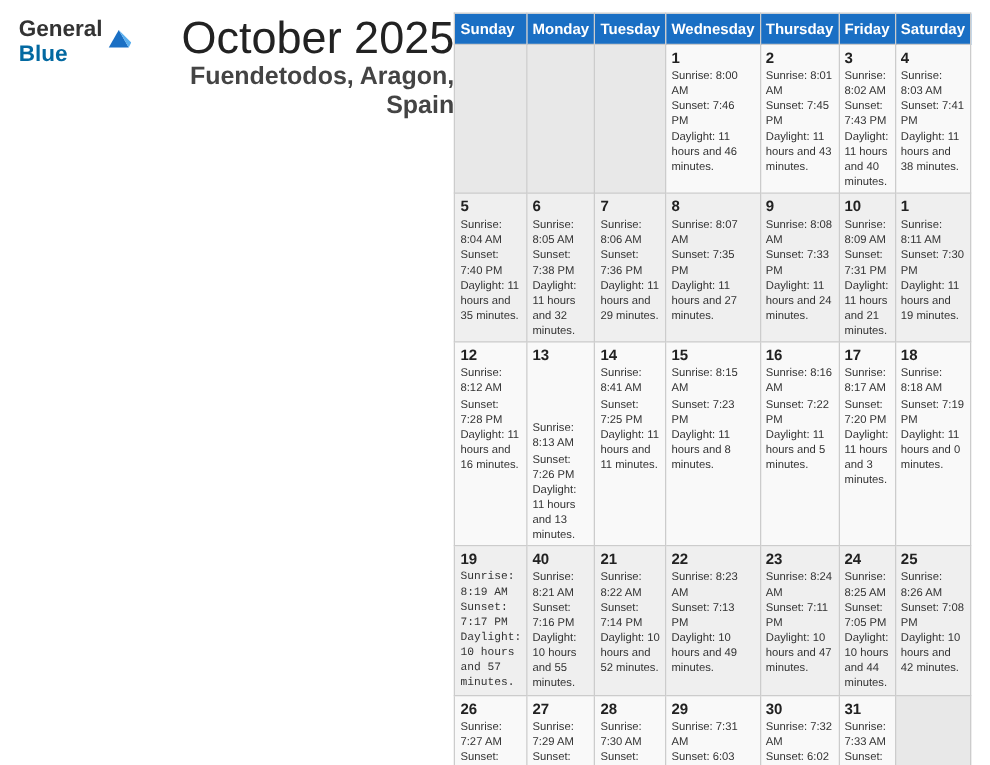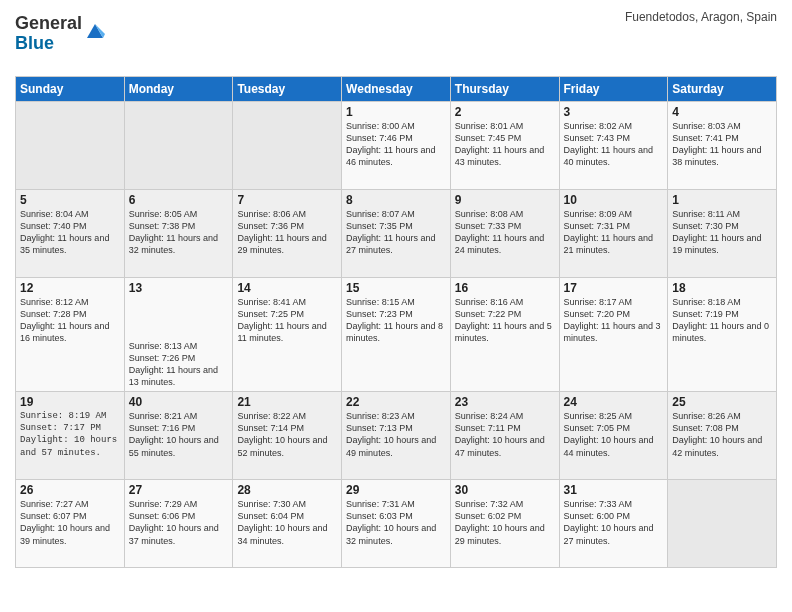--- a/index.html
+++ b/index.html
@@ -8,22 +8,21 @@
       background: #fff;
       width: 792px;
       height: 612px;
       overflow: hidden;
     }
     .page {
       width: 792px;
       height: 460px;
       padding: 10px 15px;
       display: flex;
-      flex-direction: column;
-      gap: 14px;
+      flex-direction: row;
     }
     .header {
       display: flex;
       justify-content: space-between;
       align-items: flex-start;
       margin-bottom: 8px;
     }
     .logo {
       display: flex;
       align-items: center;
@@ -53,22 +52,22 @@
     .title-block {
       text-align: right;
     }
     .title-block h1 {
       font-size: 36px;
       font-weight: normal;
       color: #222;
       line-height: 1.1;
     }
     .title-block h2 {
-      font-size: 12px;
-      font-weight: normal;
+      font-size: 20px;
+      font-weight: bold;
       color: #444;
     }
     .calendar {
       width: 100%;
       border-collapse: collapse;
       flex: 1;
     }
     .calendar thead tr th {
       background-color: #1a6fc4;
       color: #fff;
@@ -119,20 +118,21 @@
       <div class="logo-text">
         <span class="logo-general">General</span>
         <span class="logo-blue">Blue</span>
       </div>
       <svg class="logo-icon" viewBox="0 0 20 20">
         <polygon points="2,18 10,4 18,18" fill="#1a6fc4"></polygon>
         <polygon points="10,4 18,18 20,14" fill="#5aafef"></polygon>
       </svg>
     </div>
     <div class="title-block">
+      <h1>October 2025</h1>
       <h2>Fuendetodos, Aragon, Spain</h2>
     </div>
   </div>
 
   <table class="calendar">
     <thead>
       <tr>
         <th>Sunday</th>
         <th>Monday</th>
         <th>Tuesday</th>

